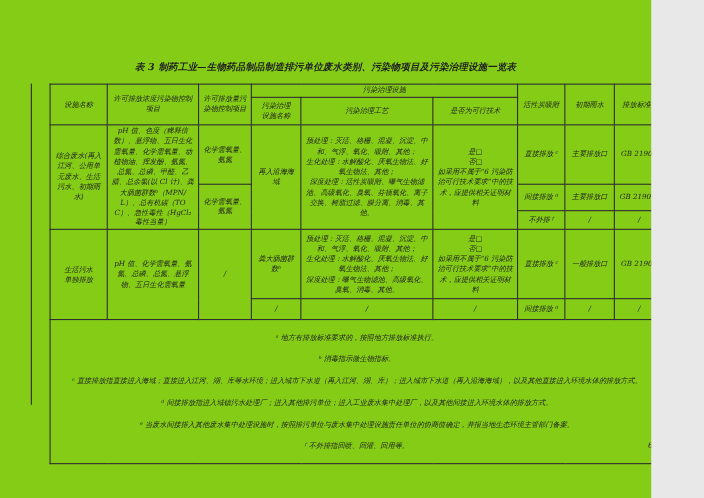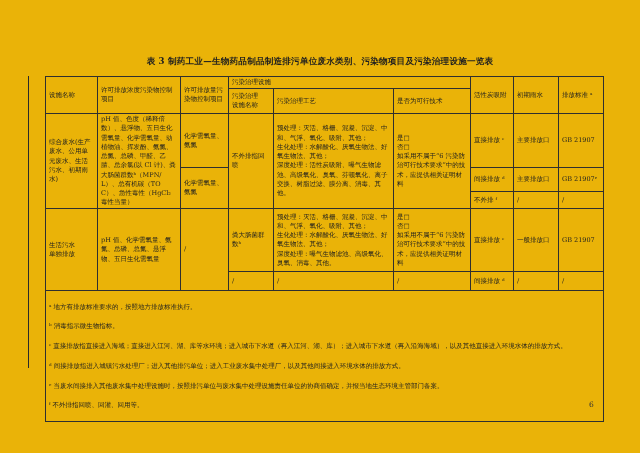--- a/index.html
+++ b/index.html
@@ -1,34 +1,34 @@
 <!DOCTYPE html>
 <html><head>
 <meta charset="utf-8">
 <style>
   html,body { margin:0; padding:0; background:#e8e8e8; }
   .page {
-    position:relative; width:640px; height:453px; background:#eab308;
-    font-family:"DejaVu Serif", serif; color:#1f1f1f; overflow:hidden;
+    position:relative; width:592px; height:453px; background:#84cc16;
+    font-family:"DejaVu Serif", serif; color:#1f1f1f; overflow:hidden;font-style:italic;
   }
   .doc-title {
     position:absolute; top:56px; left:0; width:100%;
     text-align:center; font-size:8.6px; font-weight:bold; letter-spacing:0.2px;
   }
   .rev-bar {
     position:absolute; left:28px; top:76px; width:1.4px; height:292px; background:#2a2a2a;
   }
   table.main {
     position:absolute; left:45px; top:76px; width:558px;
     border-collapse:collapse; table-layout:fixed;
   }
   table.main td {
     border:0.8px solid #2f2f2f;
     font-size:6.5px; line-height:1.42;
-    vertical-align:middle;
+    text-align:center; vertical-align:middle;
     padding:1px 3px;
     white-space:pre-line; word-break:break-all;
     overflow:hidden;
   }
   td.justify { text-align:left; }
   td.footcell {
     text-align:left; vertical-align:top; padding:3px 7px;
   }
   .footline { font-size:6.5px; line-height:1.62; white-space:pre-line; word-break:break-all; }
   .page-num {
@@ -71,24 +71,24 @@
     </tr>
 
     <tr style="height:25px">
       <td>污染治理
 设施名称</td>
       <td>污染治理工艺</td>
       <td>是否为可行技术</td>
     </tr>
 
     <tr style="height:54px">
-      <td rowspan="3">综合废水(生产废水、公用单元废水、生活污水、初期雨水)</td>
+      <td rowspan="3">综合废水(再入江河、公用单元废水、生活污水、初期雨水)</td>
       <td rowspan="3">pH 值、色度（稀释倍数）、悬浮物、五日生化需氧量、化学需氧量、动植物油、挥发酚、氨氮、总氮、总磷、甲醛、乙腈、总余氯(以 Cl 计)、粪大肠菌群数ᵇ（MPN/L）、总有机碳（TOC）、急性毒性（HgCl₂毒性当量）</td>
       <td>化学需氧量、氨氮</td>
-      <td rowspan="3">不外排指回喷</td>
+      <td rowspan="3">再入沿海海域</td>
       <td rowspan="3" class="justify">预处理：灭活、格栅、混凝、沉淀、中和、气浮、氧化、吸附、其他；
 生化处理：水解酸化、厌氧生物法、好氧生物法、其他；
 深度处理：活性炭吸附、曝气生物滤池、高级氧化、臭氧、芬顿氧化、离子交换、树脂过滤、膜分离、消毒、其他。</td>
       <td rowspan="3">是□
 否□
 如采用不属于“6 污染防治可行技术要求”中的技术，应提供相关证明材料</td>
       <td>直接排放 ᶜ</td>
       <td>主要排放口</td>
       <td>GB 21907</td>
     </tr>

